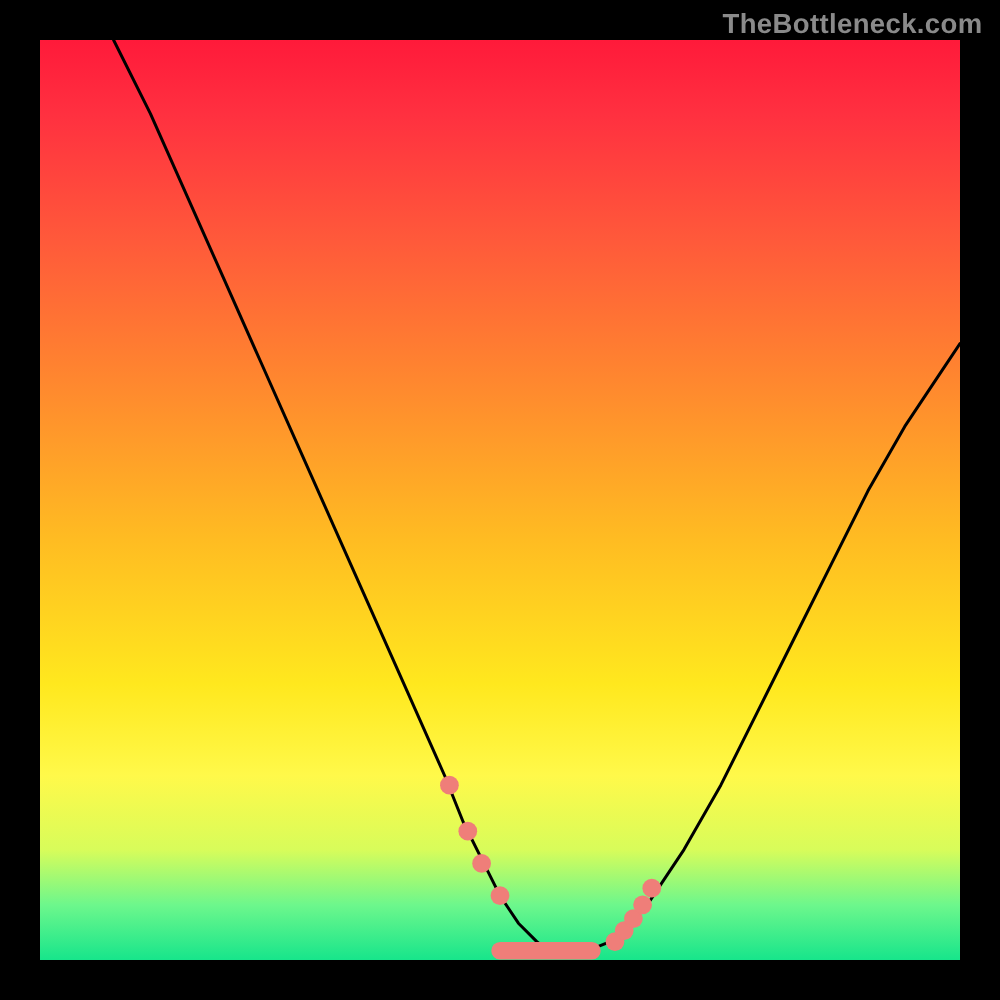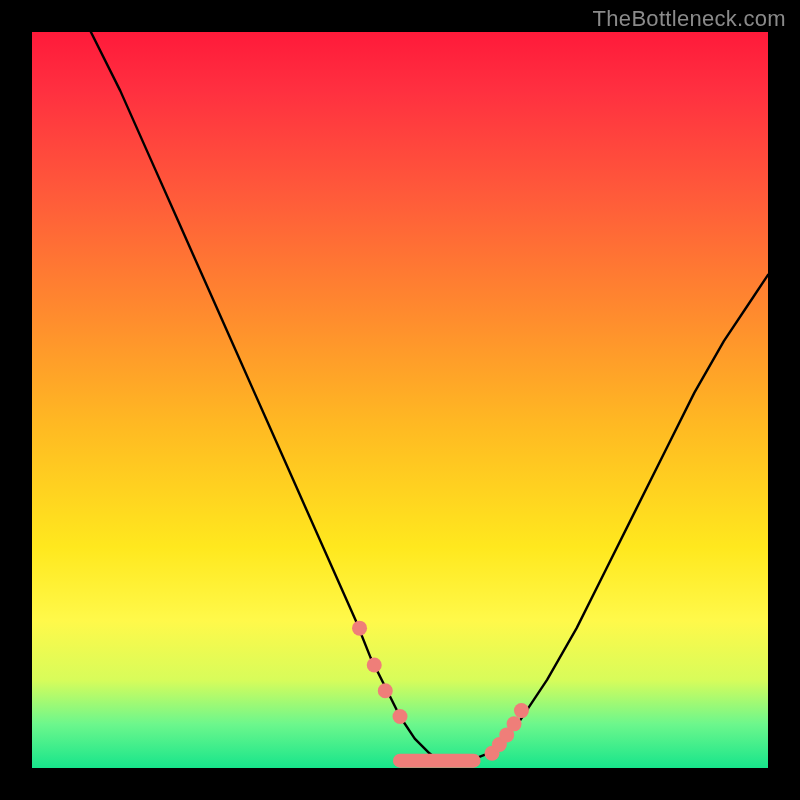--- a/index.html
+++ b/index.html
@@ -40,21 +40,21 @@
       #17e58b 100%
     );
   }
   .watermark {
     position: absolute;
     top: 6px;
     right: 14px;
     color: #8a8a8a;
     font-size: 22px;
     letter-spacing: 0.3px;
-    font-weight: 400;
+    font-weight: 700;
     user-select: none;
   }
   svg.curve {
     position: absolute;
     top: 0;
     left: 0;
     width: 736px;
     height: 736px;
   }
 </style>

